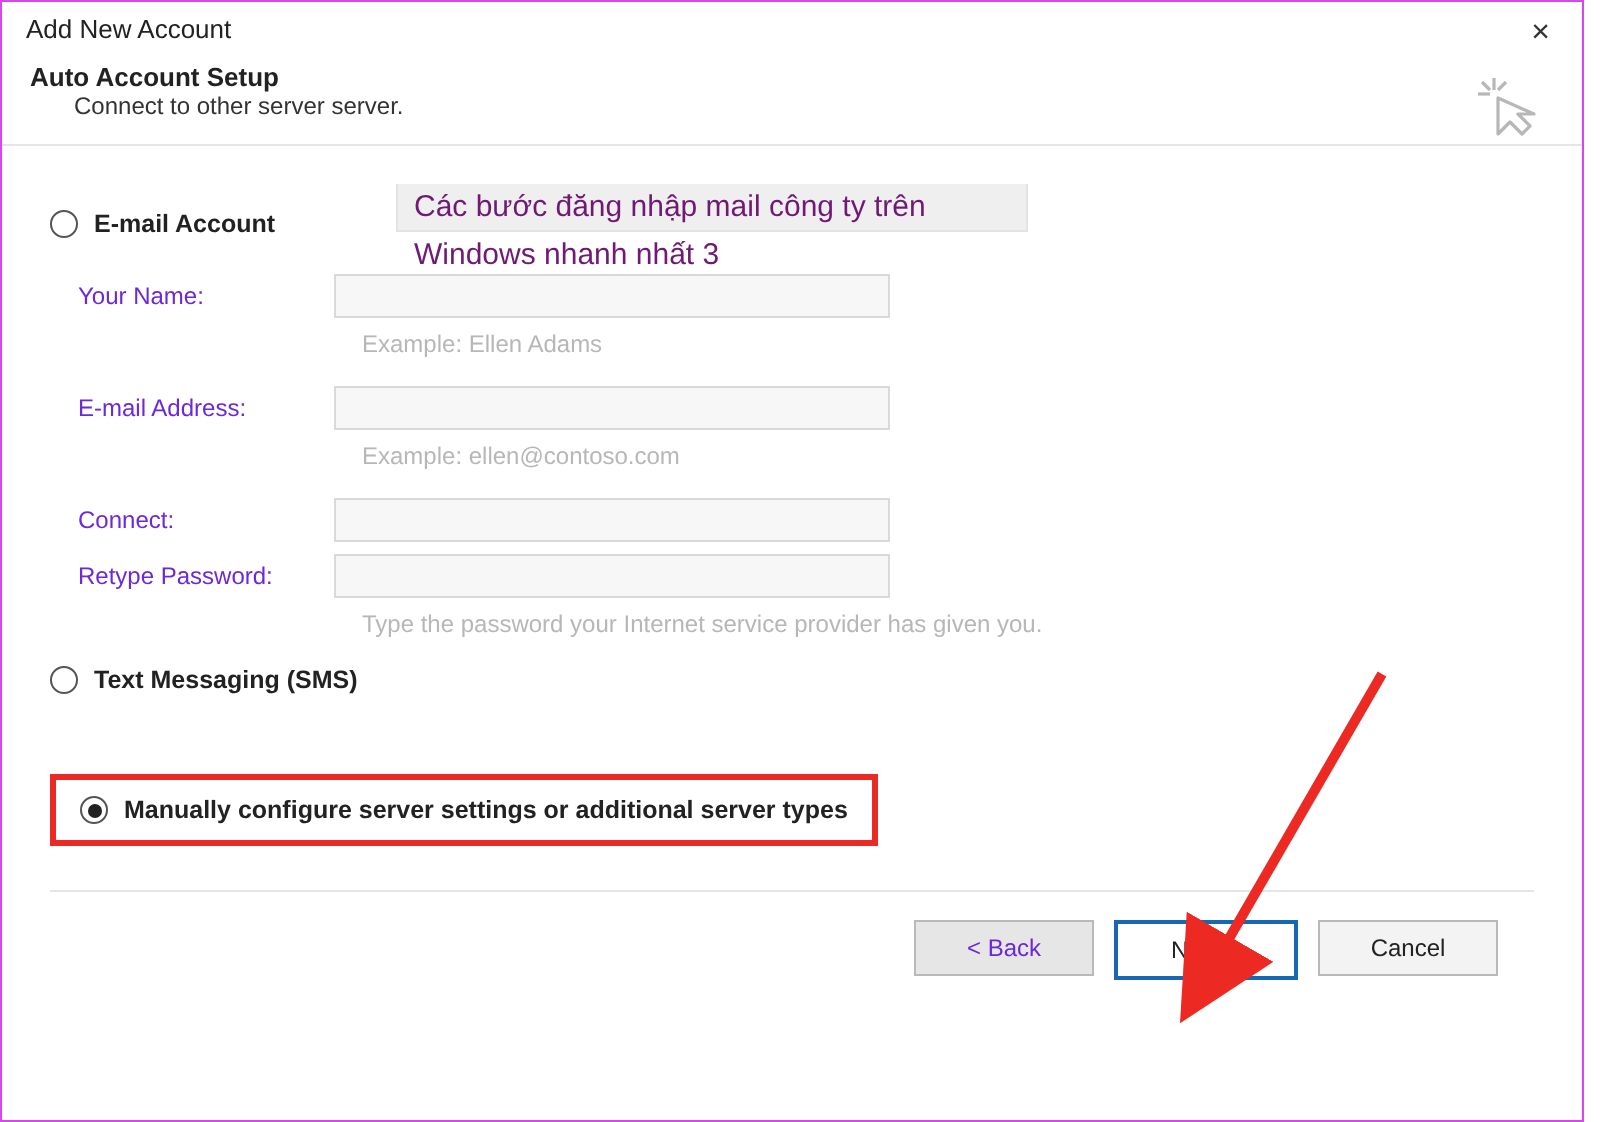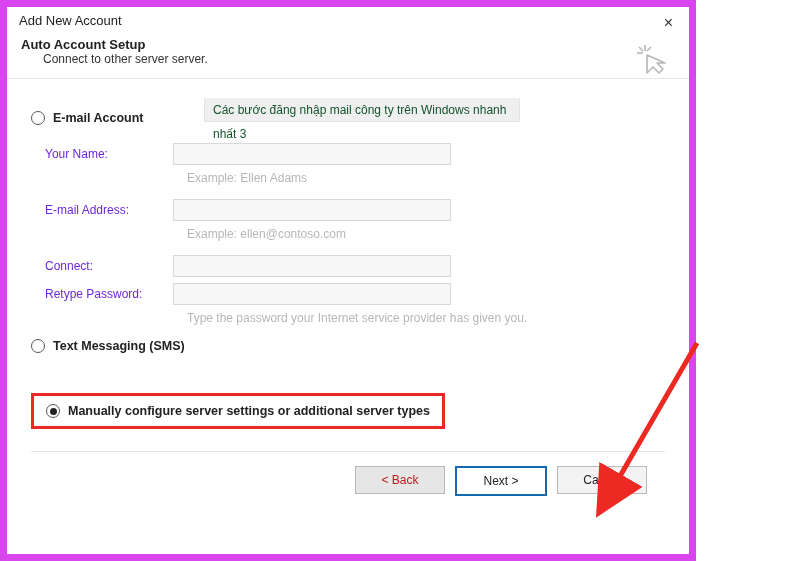--- a/index.html
+++ b/index.html
@@ -1,42 +1,42 @@
 <!DOCTYPE html>
 <html><head>
 <meta charset="utf-8">
 <style>
   html,body{margin:0;padding:0;width:800px;height:561px;font-family:"Segoe UI",Tahoma,Arial,sans-serif;font-size:12px;color:#222;background:#fff;overflow:hidden}
-  .window{position:relative;width:696px;height:561px;border:7px solid #d946ef;box-sizing:border-box;background:#fff}
+  .window{position:relative;width:792px;height:561px;border:1px solid #d946ef;box-sizing:border-box;background:#fff}
   .titlebar{display:flex;align-items:flex-start;justify-content:space-between;padding:6px 8px 0 12px}
   .title{font-size:13px}
   .close-btn{font-family:Arial,sans-serif;font-size:16px;line-height:1;padding:2px 8px;color:#333;cursor:pointer}
   .header-block{padding:4px 12px 12px 14px}
   .header-title{font-size:13px;font-weight:700}
   .header-sub{font-size:12px;margin-left:22px;color:#333}
   .wizard-icon{position:absolute;top:36px;right:20px;color:#9a9a9a}
   .divider{height:1px;background:#e5e5e5;margin:0 0 0 0}
-  .tooltip{position:absolute;top:91px;left:197px;width:316px;height:24px;line-height:24px;background:#efefef;color:#14532d;font-size:12px;padding:0 8px;border:1px solid #e3e3e3;border-top:none;box-sizing:border-box}
+  .tooltip{position:absolute;top:91px;left:197px;width:316px;height:24px;line-height:24px;background:#efefef;color:#701a75;font-size:15px;padding:0 8px;border:1px solid #e3e3e3;border-top:none;box-sizing:border-box}
   .body{padding:22px 24px 0 24px;position:relative}
   .radio-row{display:flex;align-items:flex-end;margin:14px 0 18px 0}
   .radio-row.first{margin-top:10px}
   .radio{width:14px;height:14px;border:1.5px solid #555;border-radius:50%;box-sizing:border-box;margin-right:8px;display:inline-flex;align-items:center;justify-content:center;flex:0 0 auto}
   .radio.selected::after{content:"";width:7px;height:7px;border-radius:50%;background:#222;display:block}
   .radio-label{font-size:12.5px;font-weight:700;color:#222}
   .form{margin:0 0 0 14px}
   .form-row{display:flex;align-items:center;margin-bottom:6px}
   .form-row .lab{width:128px;color:#6d28d9;font-size:12px}
   .tin{width:278px;height:22px;border:1px solid #d9d9d9;background:#f7f7f7;box-sizing:border-box;color:#888;padding:0 6px;font-size:12px}
   .hint{color:#b7b7b7;font-size:12px;margin:2px 0 14px 142px}
   .hint.wide{margin-left:142px}
   .highlight{display:inline-flex;align-items:center;border:3px solid #ec2a23;padding:8px 12px;margin-top:22px}
   .footer-divider{height:1px;background:#e5e5e5;margin:22px 0 0 0}
   .footer{display:flex;justify-content:flex-end;gap:10px;padding:14px 18px 0 0}
   .btn{width:88px;height:26px;border:1px solid #b9b9b9;background:#f3f3f3;font-size:12px;cursor:pointer;display:inline-flex;align-items:center;justify-content:center}
-  .btn.disabled{background:#e6e6e6;color:#b91c1c;cursor:default}
+  .btn.disabled{background:#e6e6e6;color:#6d28d9;cursor:default}
   .btn.primary{border:2px solid #1668b3;background:#fff;color:#222}
   .arrow{position:absolute;pointer-events:none}
 </style>
 </head>
 <body>
 
 <div class="window">
 
   <div class="titlebar">
     <span class="title">Add New Account</span>

